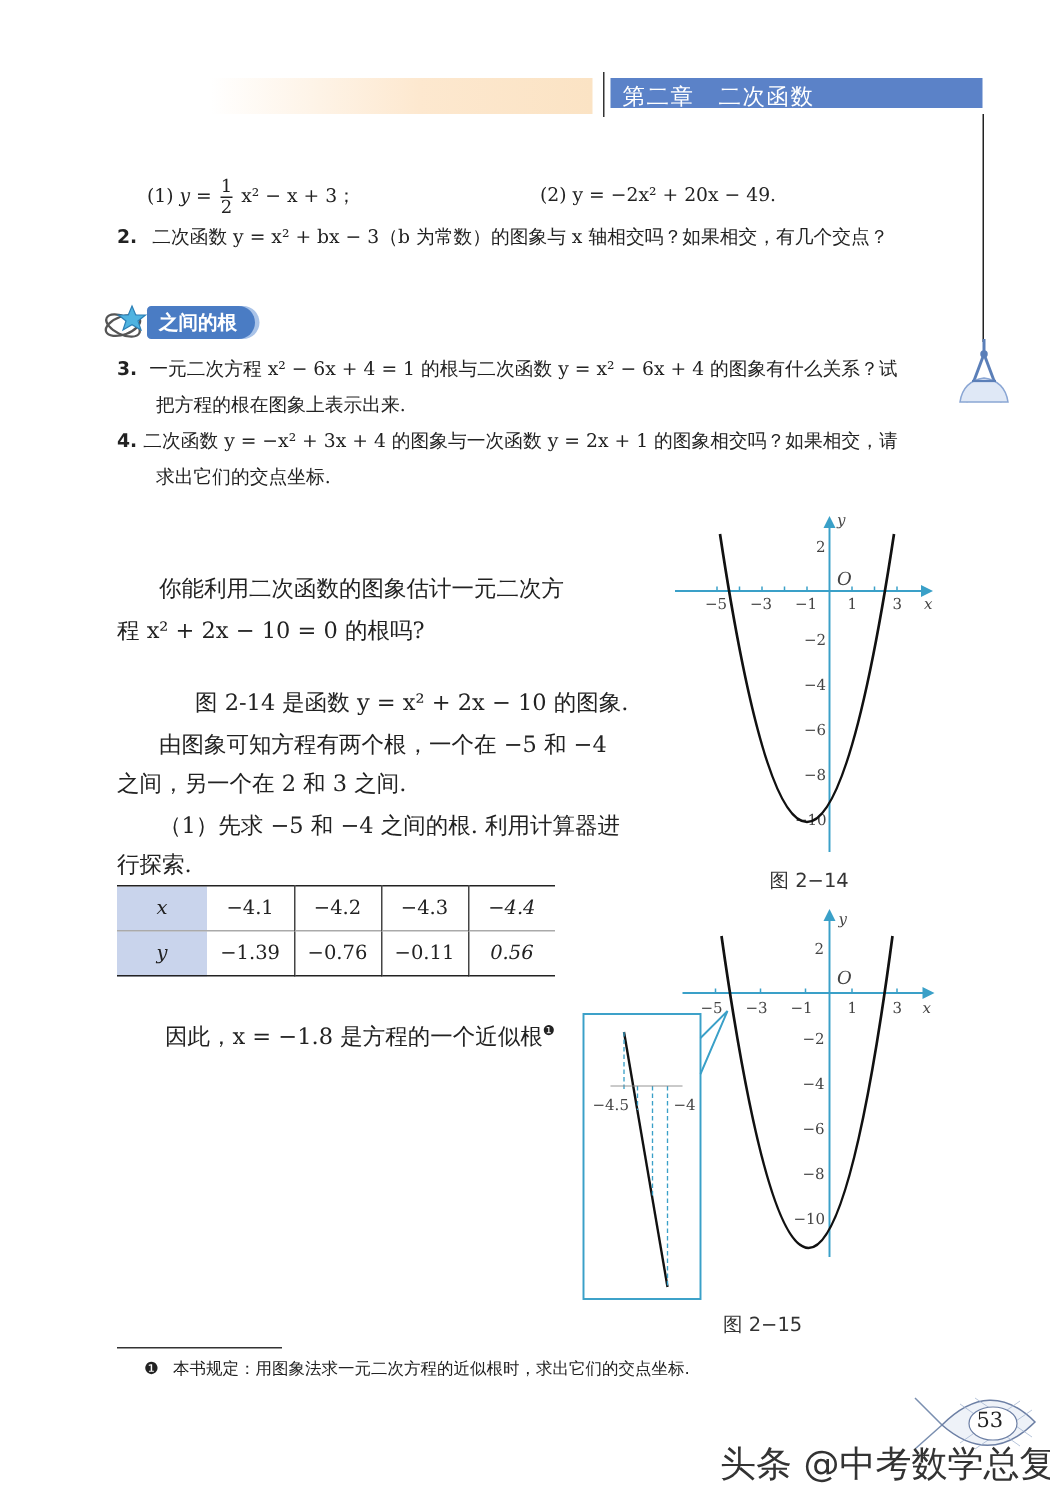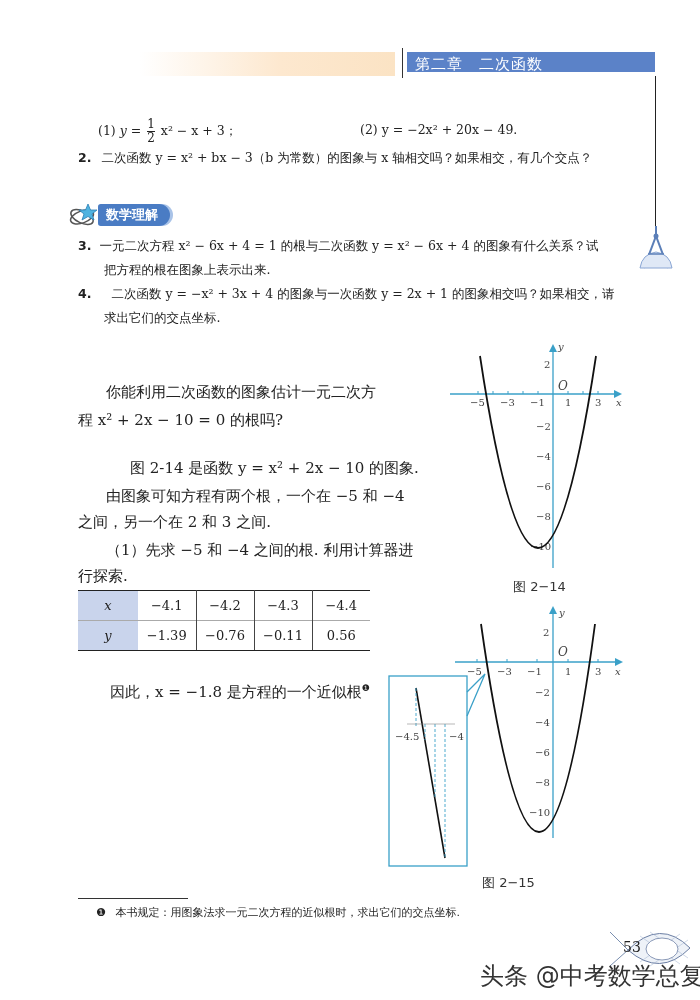--- a/index.html
+++ b/index.html
@@ -19,21 +19,21 @@
   .frac { display: inline-block; vertical-align: middle; text-align: center; font-size: 12px; line-height: 13px; margin: 0 2px; }
   .frac span { display: block; }
   .badge-wrap { left: 68px; top: 202px; height: 26px; display: flex; align-items: center; }
   .badge { background: #4a7cc4; color: #fff; font-family: "DejaVu Sans", sans-serif; font-size: 13px; font-weight: bold;
     padding: 2px 12px 2px 8px; border-radius: 3px 12px 12px 3px; margin-left: -4px; box-shadow: 3px 0 0 #a9c3e8; }
   table.vals { position: absolute; left: 78px; top: 590px; border-collapse: collapse; font-size: 13px; }
   table.vals td { width: 58px; height: 30px; text-align: center; border-right: 1px solid #444; border-top: 1px solid #aaa; }
   table.vals tr:first-child td { border-top: 1.5px solid #222; }
   table.vals tr:last-child td { border-bottom: 1.5px solid #222; }
   table.vals td.hd { width: 60px; background: #c9d4ec; font-style: italic; border-right: none; }
-  table.vals td:last-child { border-right: none; }
+  table.vals td:last-child { border-right: none; font-style: italic; }
   .cap { font-size: 13px; font-family: "DejaVu Sans", sans-serif; color: #333; text-align: center; }
   .fn-line { left: 78px; top: 898px; width: 110px; height: 1px; background: #333; }
   .footnote { left: 96px; top: 905px; font-size: 11px; font-family: "DejaVu Sans", sans-serif; white-space: nowrap; }
   .watermark { left: 480px; top: 960px; font-family: "DejaVu Sans", sans-serif; font-size: 24px; color: #333; white-space: nowrap; }
   .pageno { left: 600px; top: 922px; width: 100px; height: 50px; }
   sup { font-size: 9px; }
   i { font-style: italic; }
 </style>
 </head>
 <body>
@@ -65,29 +65,29 @@
   <span class="num">2.</span>
   <span style="margin-left:6px;">二次函数 y = x² + bx − 3（b 为常数）的图象与 x 轴相交吗？如果相交，有几个交点？</span>
 </div>
 
 <div class="abs badge-wrap">
   <svg width="34" height="26" viewBox="0 0 34 26">
     <ellipse cx="14" cy="15" rx="12" ry="6" fill="none" stroke="#555" stroke-width="1.5" transform="rotate(-20 14 15)"></ellipse>
     <ellipse cx="14" cy="15" rx="12" ry="6" fill="none" stroke="#555" stroke-width="1.5" transform="rotate(25 14 15)"></ellipse>
     <polygon points="20,2 22.5,8 29,8 24,12 26,18 20,14.5 14,18 16,12 11,8 17.5,8" fill="#4fb3e0" stroke="#2b7fb5" stroke-width="0.8"></polygon>
   </svg>
-  <span class="badge">数学理解</span>
+  <span class="badge">之间的根</span>
 </div>
 
 <div class="abs txt" style="left:78px; top:236px;">
   <div><span class="num">3.</span><span style="margin-left:8px;">一元二次方程 x² − 6x + 4 = 1 的根与二次函数 y = x² − 6x + 4 的图象有什么关系？试</span></div>
   <div style="margin-left:26px; margin-top:4px;">把方程的根在图象上表示出来.</div>
 </div>
 <div class="abs txt" style="left:78px; top:284px;">
-  <div><span class="num">4.</span><span style="margin-left:20px;">二次函数 y = −x² + 3x + 4 的图象与一次函数 y = 2x + 1 的图象相交吗？如果相交，请</span></div>
+  <div><span class="num">4.</span><span style="margin-left:4px;">二次函数 y = −x² + 3x + 4 的图象与一次函数 y = 2x + 1 的图象相交吗？如果相交，请</span></div>
   <div style="margin-left:26px; margin-top:4px;">求出它们的交点坐标.</div>
 </div>
 
 <div class="abs body" style="left:106px; top:378px;">你能利用二次函数的图象估计一元二次方</div>
 <div class="abs body" style="left:78px; top:406px;">程 x² + 2x − 10 = 0 的根吗?</div>
 <div class="abs body" style="left:106px; top:454px;margin-left:24px;">图 2-14 是函数 y = x² + 2x − 10 的图象.</div>
 <div class="abs body" style="left:106px; top:482px;">由图象可知方程有两个根，一个在 −5 和 −4</div>
 <div class="abs body" style="left:78px; top:508px;">之间，另一个在 2 和 3 之间.</div>
 <div class="abs body" style="left:106px; top:536px;">（1）先求 −5 和 −4 之间的根. 利用计算器进</div>
 <div class="abs body" style="left:78px; top:562px;">行探索.</div>
@@ -208,15 +208,15 @@
   <path d="M10 10 L28 28 L10 44" fill="none" stroke="#7a8fb0" stroke-width="1"></path>
   <path d="M28 28 Q60 -4 90 26 Q60 56 28 28 Z" fill="#eef2f8" stroke="#6c7fa4" stroke-width="1"></path>
   <g stroke="#9fb1cf" stroke-width="0.5">
     <line x1="40" y1="14" x2="80" y2="42"></line>
       <line x1="50" y1="10" x2="88" y2="36"></line>
       <line x1="40" y1="40" x2="80" y2="12"></line>
       <line x1="50" y1="44" x2="88" y2="18"></line>
   </g>
   <ellipse cx="62" cy="27" rx="16" ry="11" fill="#fff" stroke="#6c7fa4" stroke-width="0.8"></ellipse>
 </svg>
-<div class="abs" style="left:623px; top:939px; font-size:14px; font-family:'DejaVu Serif', serif;">53</div>
+<div class="abs" style="left:651px; top:939px; font-size:14px; font-family:'DejaVu Serif', serif;">53</div>
 
 <div class="abs watermark">头条 @中考数学总复习</div>
 
 </body></html>

